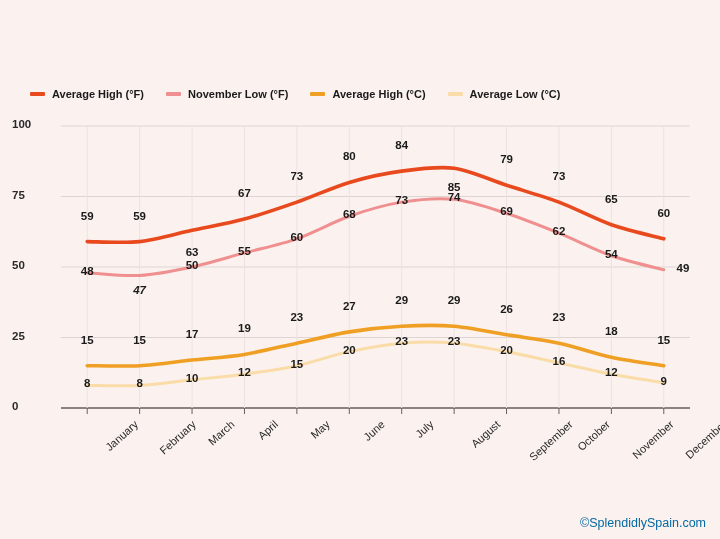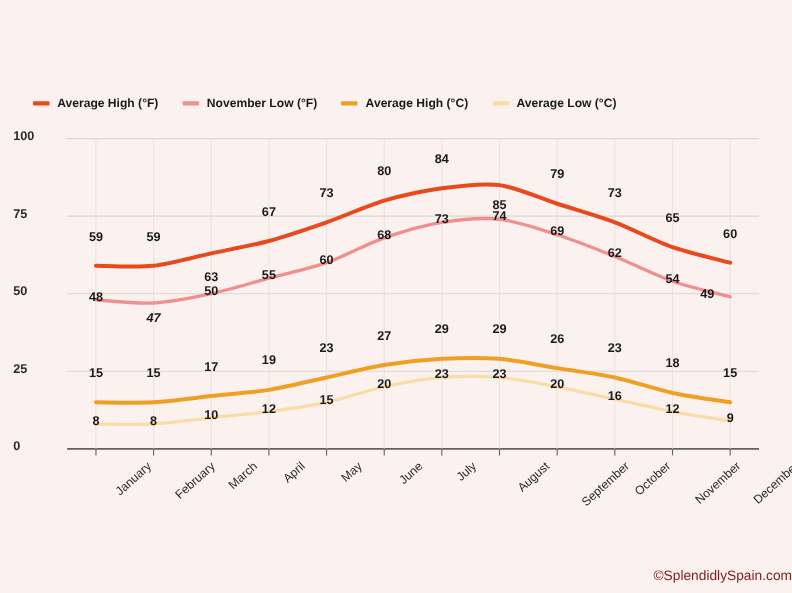--- a/index.html
+++ b/index.html
@@ -97,24 +97,24 @@
     left: 0;
     top: 485px;
     width: 720px;
     text-align: center;
     font-size: 12px;
     font-weight: bold;
     color: #1a1a1a;
   }
   .watermark {
     position: absolute;
-    right: 0;
+    right: 14px;
     bottom: 9px;
     font-size: 12.5px;
-    color: #7f1d1d;
+    color: #0369a1;
     font-family: "Liberation Sans", sans-serif;
   }
 </style>
 </head>
 <body>
 
 <div id="chart-root">
 
 
   <div class="legend" id="legend">
@@ -210,21 +210,21 @@
       <div class="dlabel" style="left: 139.625px; top: 284px; font-style: italic;">47</div>
       <div class="dlabel" style="left: 192.042px; top: 259px;">50</div>
       <div class="dlabel" style="left: 244.458px; top: 244.9px;">55</div>
       <div class="dlabel" style="left: 296.875px; top: 230.8px;">60</div>
       <div class="dlabel" style="left: 349.292px; top: 208.24px;">68</div>
       <div class="dlabel" style="left: 401.708px; top: 194.14px;">73</div>
       <div class="dlabel" style="left: 454.125px; top: 191.32px;">74</div>
       <div class="dlabel" style="left: 506.542px; top: 205.42px;">69</div>
       <div class="dlabel" style="left: 558.958px; top: 225.16px;">62</div>
       <div class="dlabel" style="left: 611.375px; top: 247.72px;">54</div>
-      <div class="dlabel" style="left: 643px; top: 261.82px;">49</div>
+      <div class="dlabel" style="left: 683px; top: 261.82px;">49</div>
       <div class="dlabel" style="left: 87.2083px; top: 333.7px;">15</div>
       <div class="dlabel" style="left: 139.625px; top: 333.7px;">15</div>
       <div class="dlabel" style="left: 192.042px; top: 328.06px;">17</div>
       <div class="dlabel" style="left: 244.458px; top: 322.42px;">19</div>
       <div class="dlabel" style="left: 296.875px; top: 311.14px;">23</div>
       <div class="dlabel" style="left: 349.292px; top: 299.86px;">27</div>
       <div class="dlabel" style="left: 401.708px; top: 294.22px;">29</div>
       <div class="dlabel" style="left: 454.125px; top: 294.22px;">29</div>
       <div class="dlabel" style="left: 506.542px; top: 302.68px;">26</div>
       <div class="dlabel" style="left: 558.958px; top: 311.14px;">23</div>

